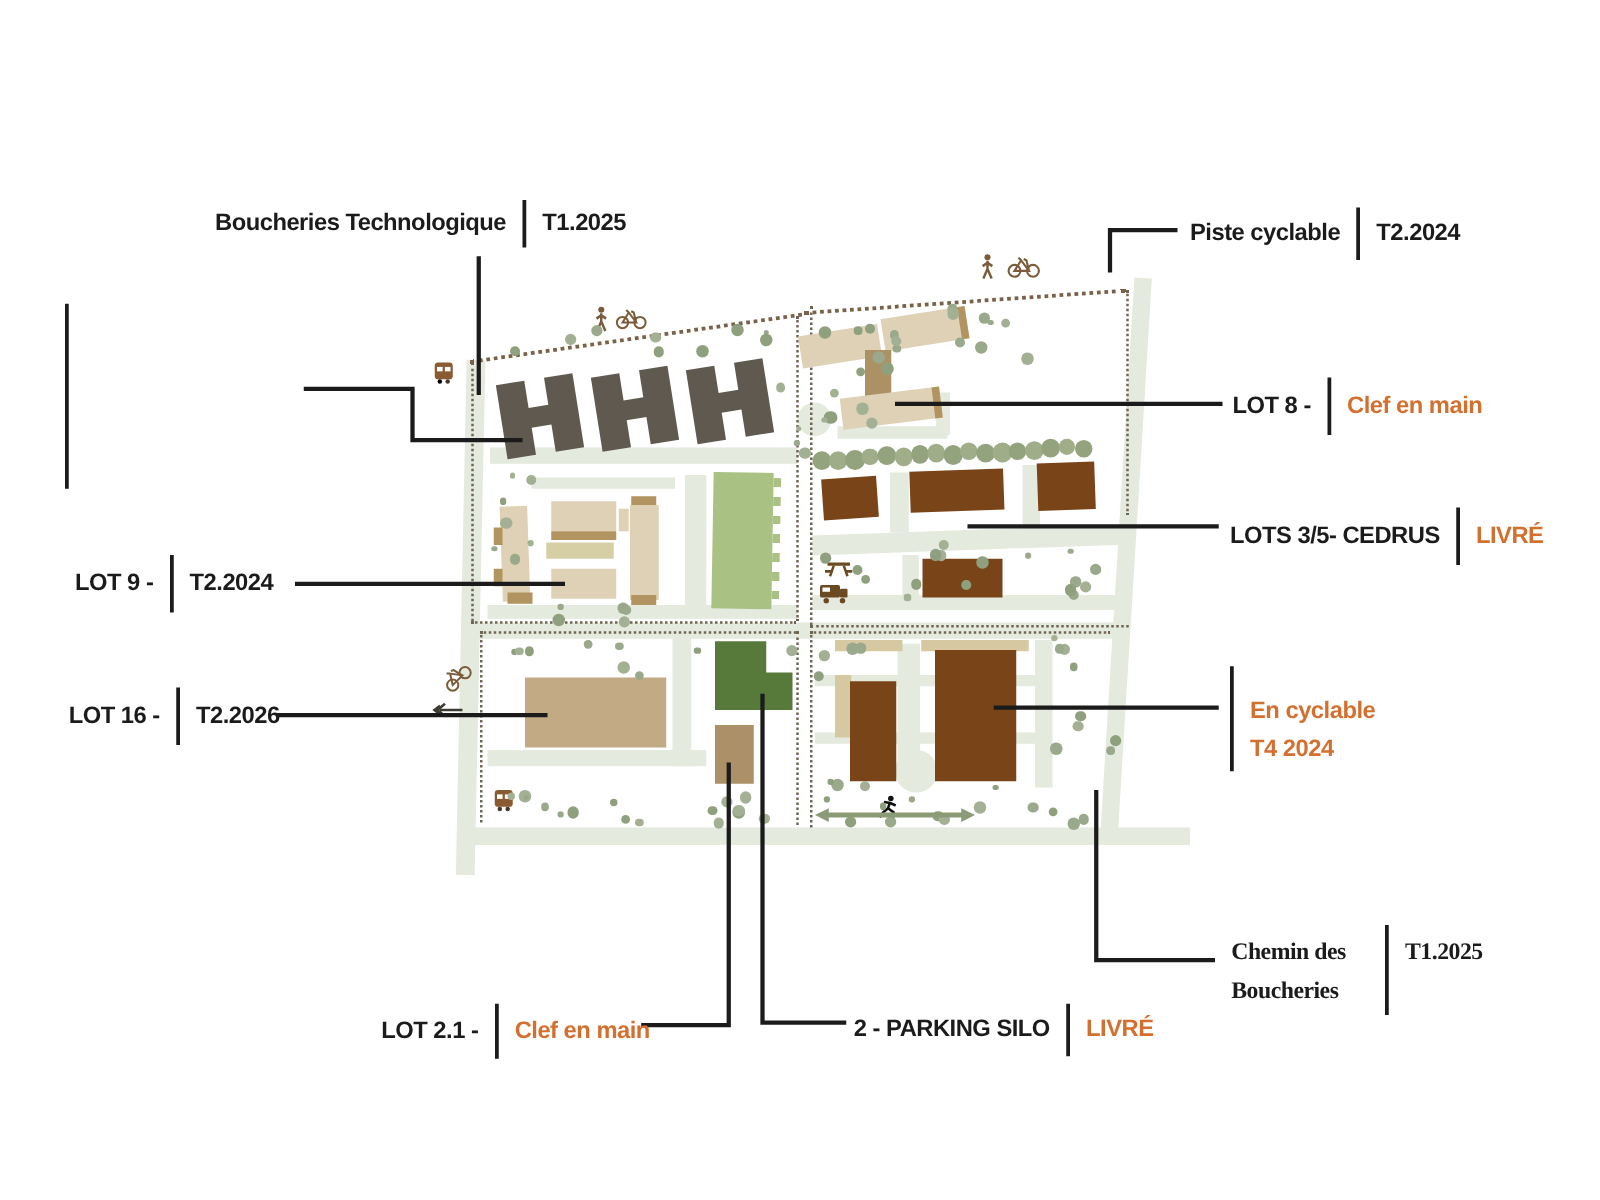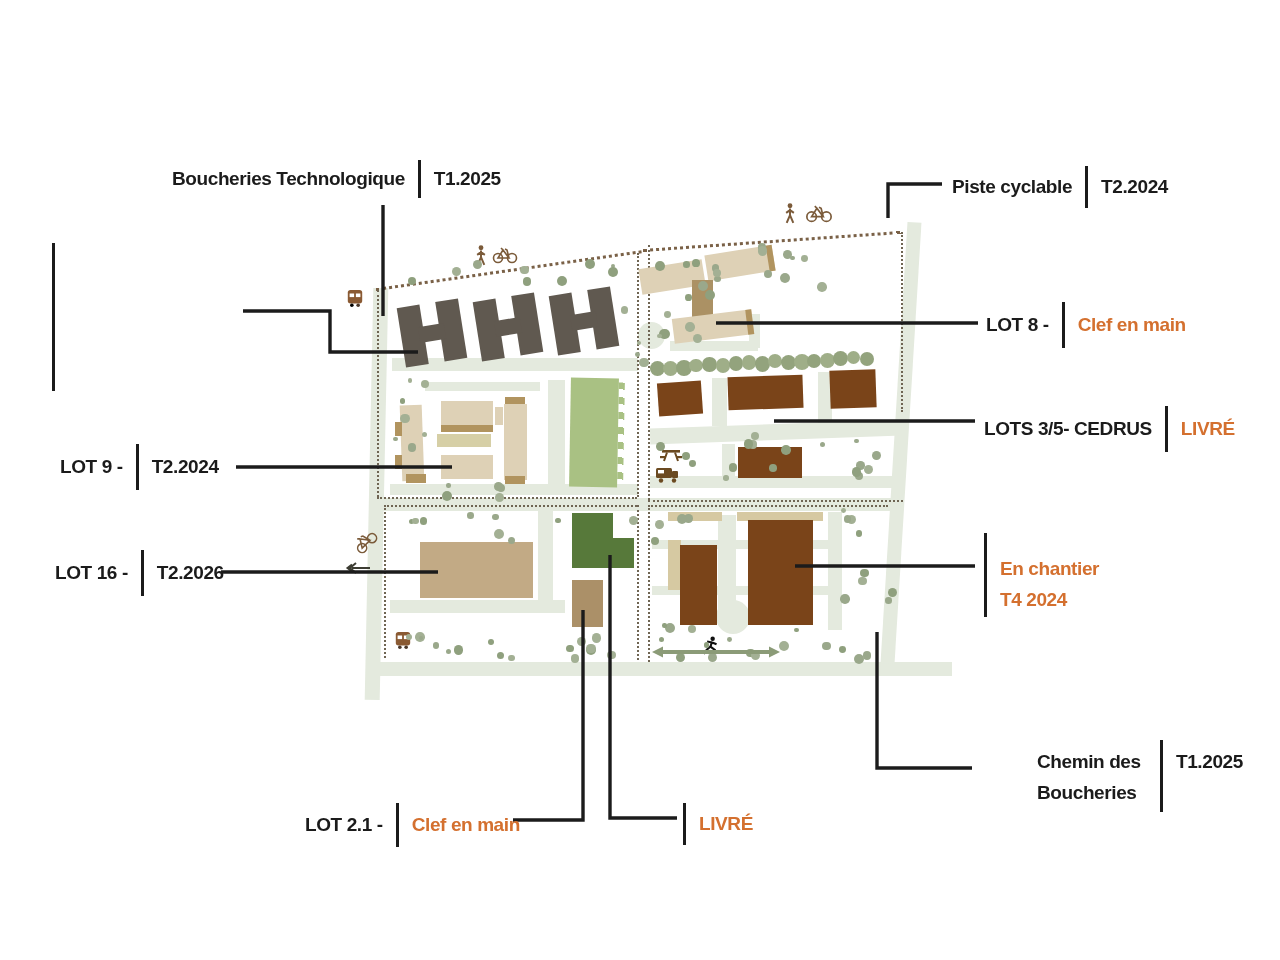--- a/index.html
+++ b/index.html
@@ -394,38 +394,39 @@
 
   <div class="callout" style="left:984px;top:406px;height:46px;">
     <div class="name" style="padding-top:7px;">LOTS 3/5- CEDRUS</div>
     <div class="bar"></div>
     <div class="status orange" style="padding-top:7px;">LIVRÉ</div>
   </div>
 
   <div class="callout" style="left:984px;top:533px;height:84px;">
     <div class="bar"></div>
     <div class="status orange" style="padding-top:20px;">
-      <div>En chantier</div>
+      <div>En cyclable</div>
       <div>T4 2024</div>
     </div>
   </div>
 
-  <div class="callout" style="left:1037px;top:740px;height:72px;">
+  <div class="callout" style="left:985px;top:740px;height:72px;font-family:Liberation Serif, serif;">
     <div class="name la" style="padding-top:6px;width:110px;">
       <div>Chemin des</div>
       <div>Boucheries</div>
     </div>
     <div class="bar"></div>
     <div class="status" style="padding-top:6px;">T1.2025</div>
   </div>
 
   <div class="callout" style="left:305px;top:803px;height:44px;">
     <div class="name" style="padding-top:6px;">LOT 2.1 -</div>
     <div class="bar"></div>
     <div class="status orange" style="padding-top:6px;">Clef en main</div>
   </div>
 
   <div class="callout" style="left:683px;top:803px;height:42px;">
+    <div class="name" style="padding-top:5px;">2 - PARKING SILO</div>
     <div class="bar"></div>
     <div class="status orange" style="padding-top:5px;">LIVRÉ</div>
   </div>
 
 </div>
 
 </body></html>

